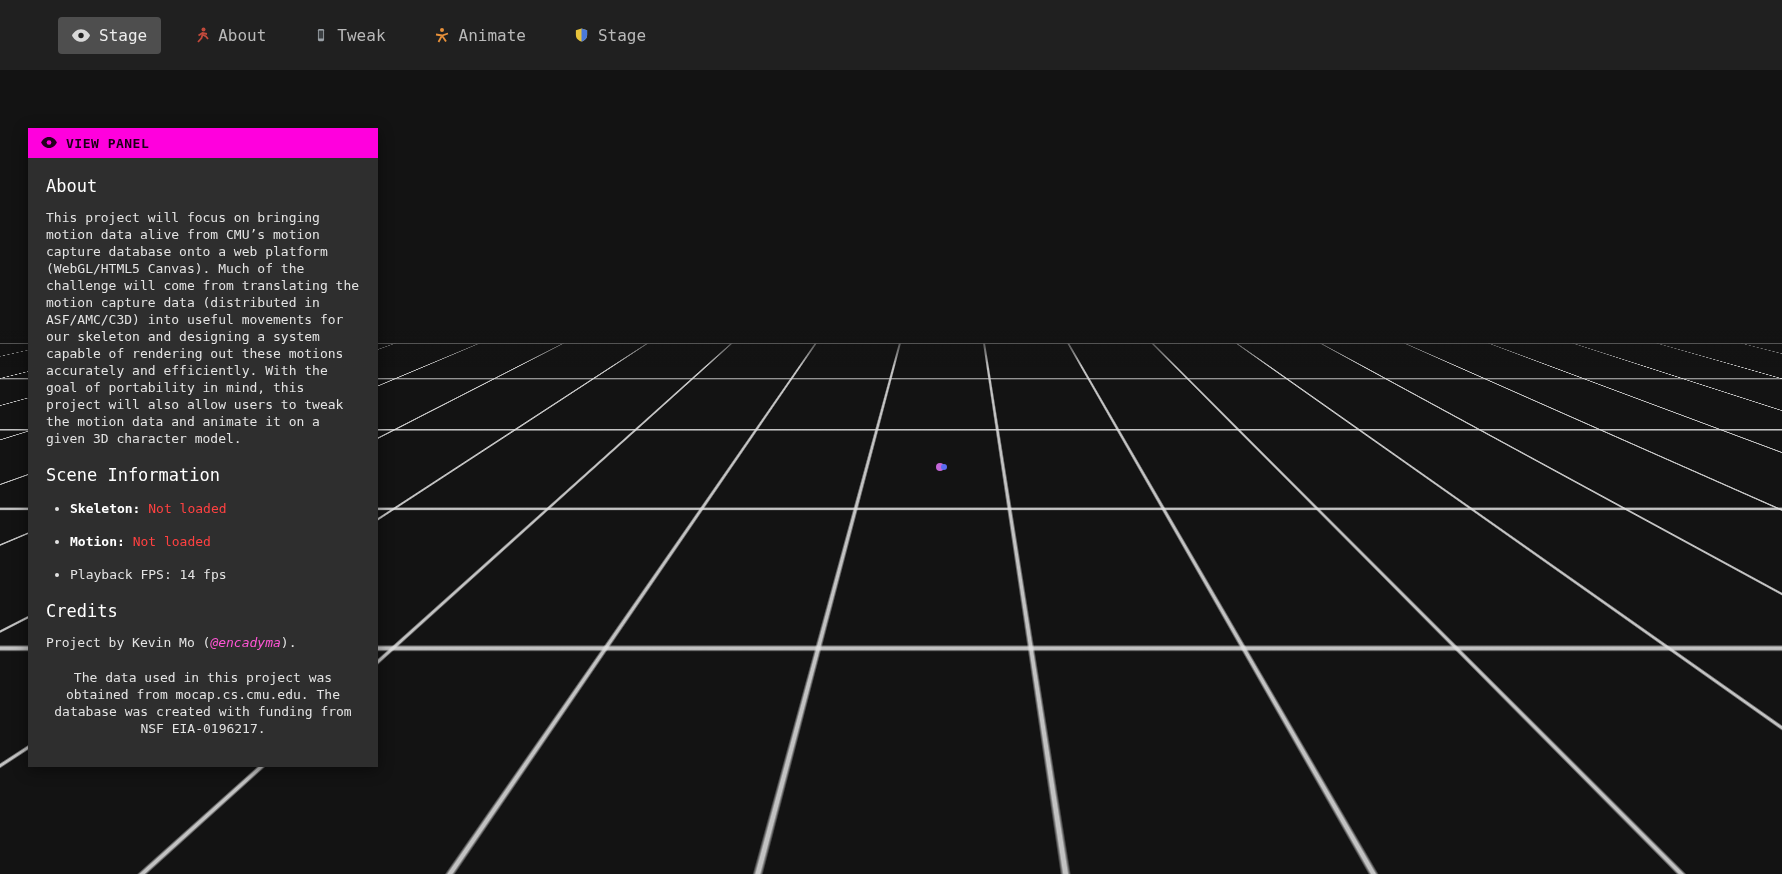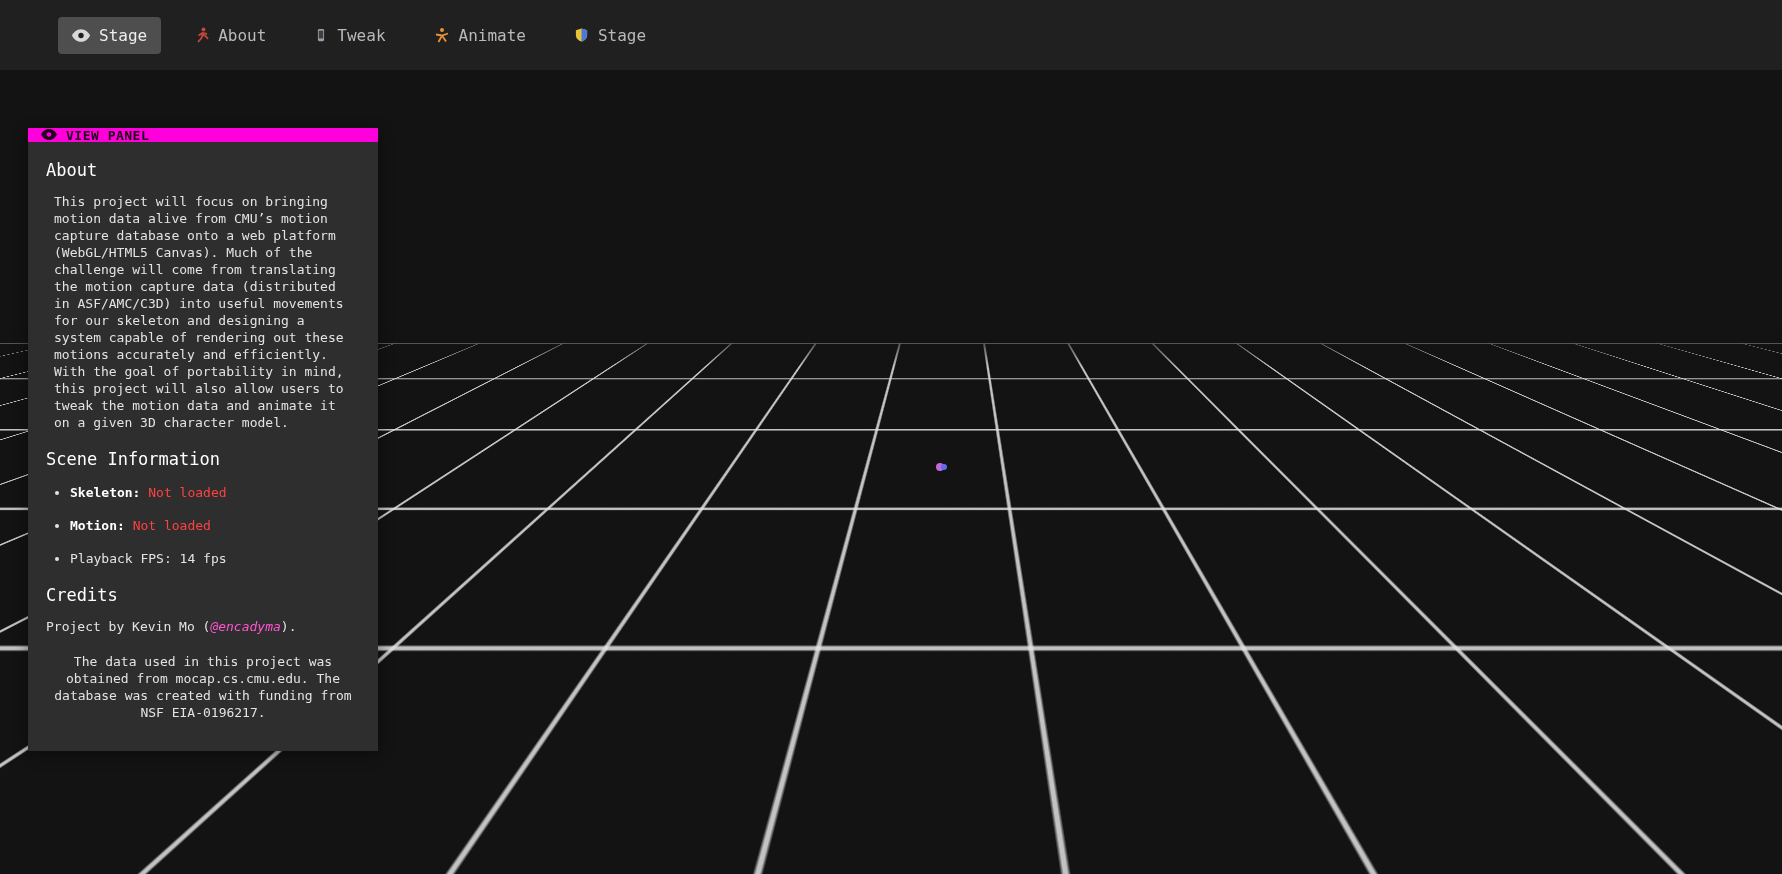--- a/index.html
+++ b/index.html
@@ -69,36 +69,36 @@
 
   
   .panel {
     position: absolute; left: 28px; top: 128px; width: 350px;
     z-index: 20;
     box-shadow: 0 3px 14px rgba(0,0,0,0.45);
   }
   .panel-header {
     background: var(--header_bg, #ff00dd);
     color: #1c0016;
-    height: 14px;
+    height: 30px;
     display: flex; align-items: center; gap: 9px;
     padding: 0 13px;
     font-weight: bold; font-size: 13px; letter-spacing: 0.5px;
   }
   .panel-body {
     background: #2e2e2e; color: #e3e3e3;
     padding: 20px 18px 24px;
     font-size: 13px; line-height: 17px;
   }
   .section-title {
     color: #ffffff; font-size: 17px; font-weight: normal;
     margin: 0 0 14px;
   }
   .section-title + * { margin-top: 0; }
-  .about-text { margin: 0 8px 20px; }
+  .about-text { margin: 0 0 20px; }
   .scene-list { margin: 0 0 20px; padding-left: 24px; list-style: disc; }
   .scene-list li { margin: 16px 0; }
   .scene-label-bold { font-weight: bold; color: #ffffff; }
   .value-error { color: var(--error, #ff4141); }
   .credits-p { margin: 0 0 18px; }
   .credits-p:last-child { margin-bottom: 6px; text-align: center; }
   .link { color: var(--link, #ff55d5); text-decoration: none; cursor: pointer; font-style: italic; }
 </style>
 </head>
 <body>

